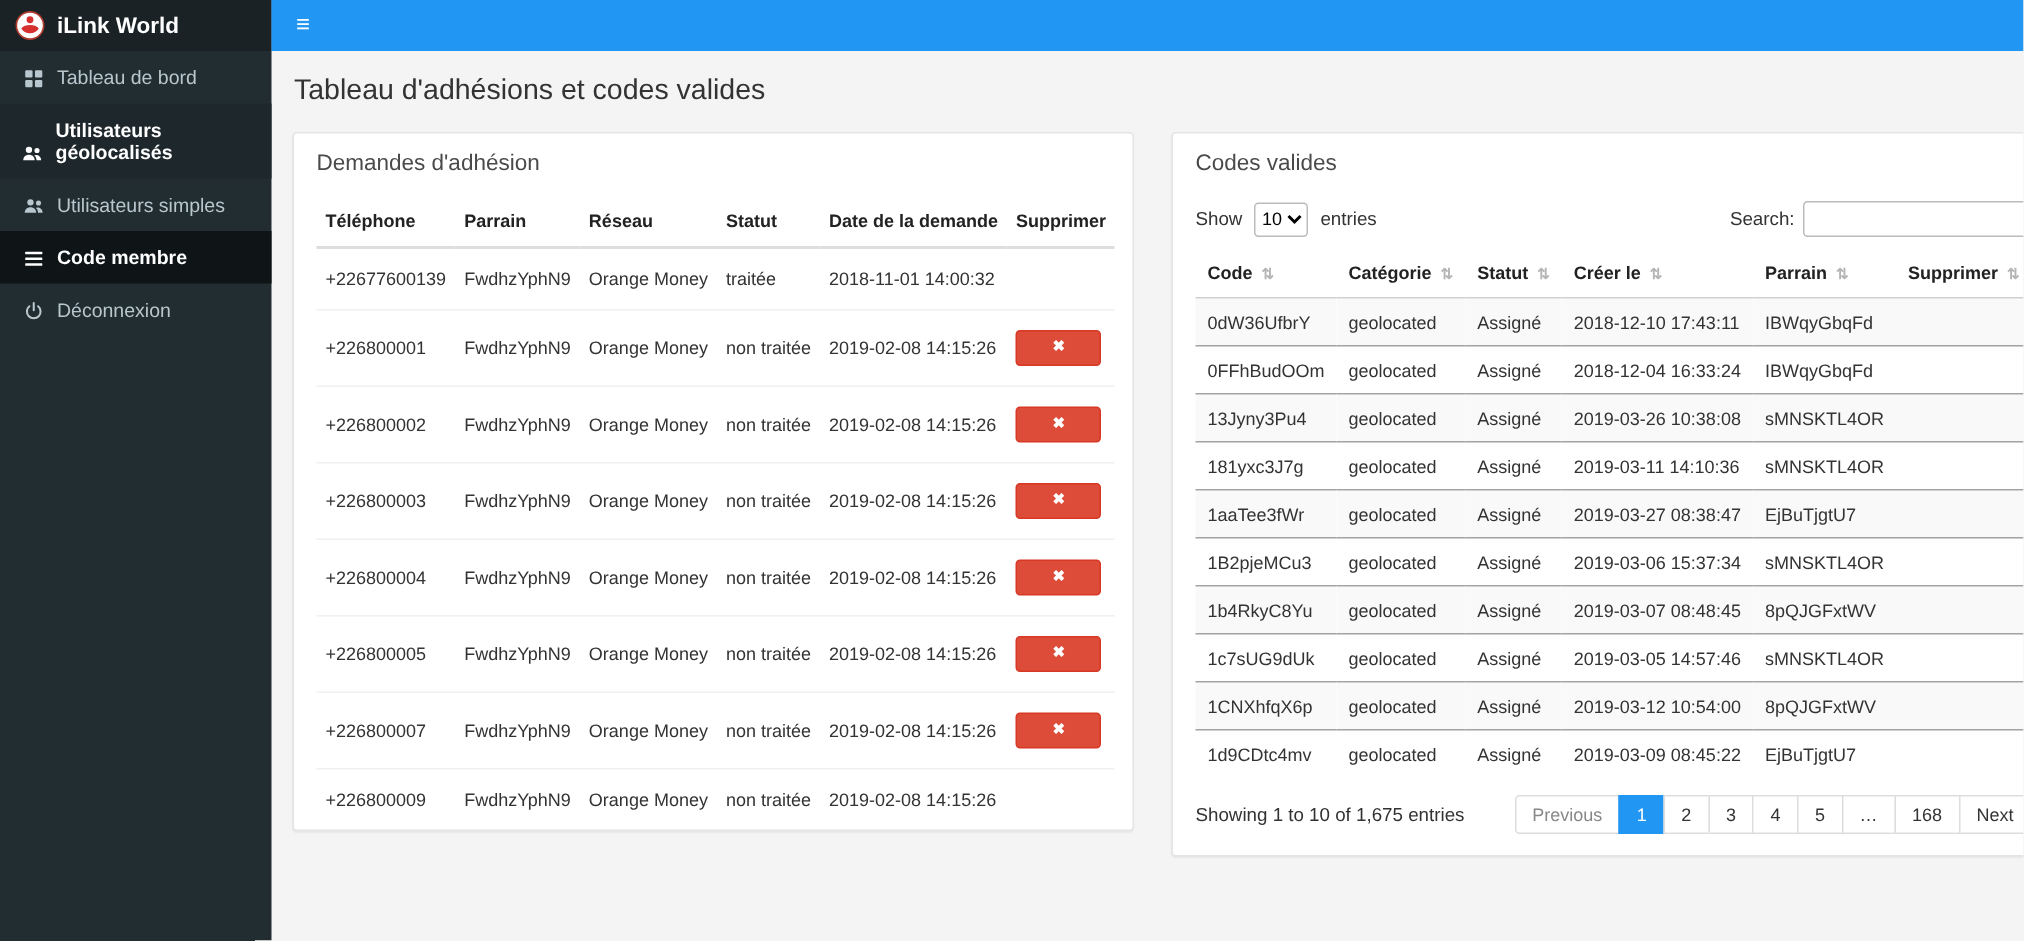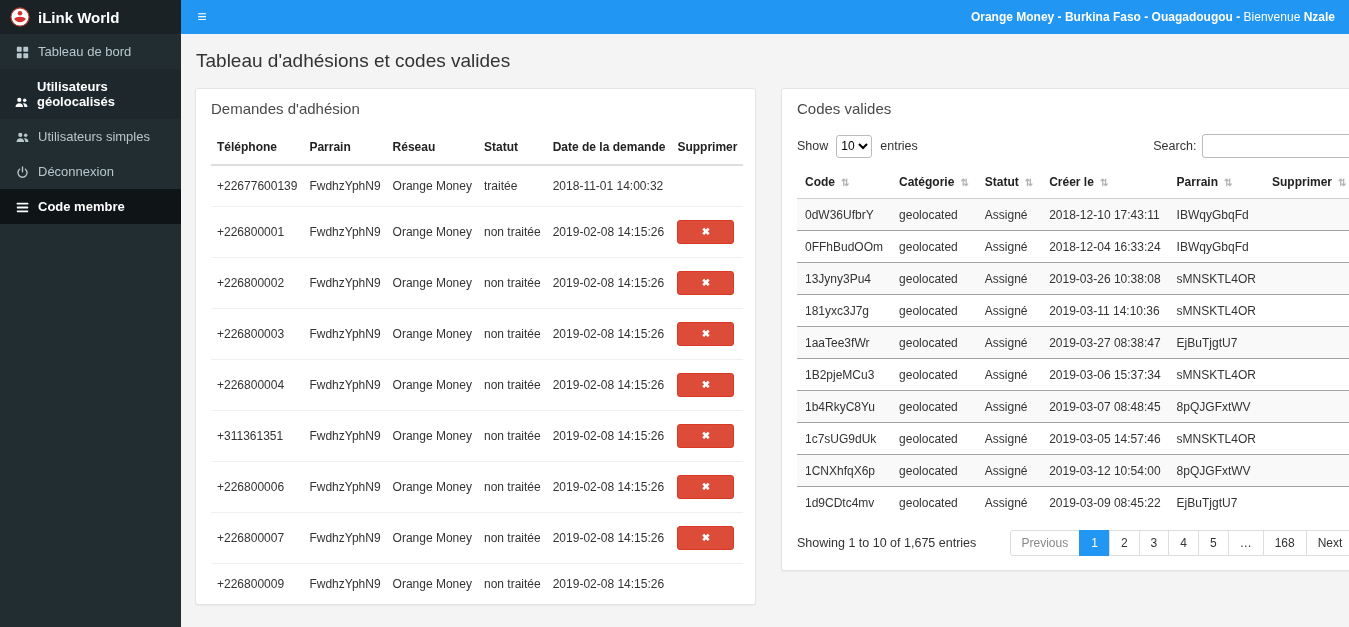--- a/index.html
+++ b/index.html
@@ -114,49 +114,46 @@
           <span class="sicon">
             <svg width="13" height="13" viewBox="0 0 16 16" fill="currentColor">
               <circle cx="5.3" cy="4.8" r="2.6"></circle>
               <path d="M.6 13.4c0-2.9 2.1-4.6 4.7-4.6s4.7 1.7 4.7 4.6z"></path>
               <circle cx="11.9" cy="5.3" r="2.1"></circle>
               <path d="M10.9 9c2.5 0 4.4 1.6 4.4 4.4h-3.8c0-1.8-.7-3.2-1.9-4z"></path>
             </svg>
           </span>
           <span>Utilisateurs simples</span>
         </a>
-        <a class="side-item normal">
-          <span class="sicon">
-            <svg width="13" height="13" viewBox="0 0 16 16" fill="none" stroke="currentColor" stroke-width="1.7" stroke-linecap="round">
-              <path d="M8 1.2v6"></path>
-              <path d="M4.4 3.9a5.6 5.6 0 1 0 7.2 0"></path>
-            </svg>
-          </span>
-          <span>Déconnexion</span>
-        </a>
         <a class="side-item current">
           <span class="sicon">
             <svg width="13" height="13" viewBox="0 0 16 16" fill="currentColor">
               <rect x="1" y="2.2" width="14" height="2.2" rx=".5"></rect>
               <rect x="1" y="6.9" width="14" height="2.2" rx=".5"></rect>
               <rect x="1" y="11.6" width="14" height="2.2" rx=".5"></rect>
             </svg>
           </span>
           <span>Code membre</span>
         </a>
+        <a class="side-item normal">
+          <span class="sicon">
+            <svg width="13" height="13" viewBox="0 0 16 16" fill="none" stroke="currentColor" stroke-width="1.7" stroke-linecap="round">
+              <path d="M8 1.2v6"></path>
+              <path d="M4.4 3.9a5.6 5.6 0 1 0 7.2 0"></path>
+            </svg>
+          </span>
+          <span>Déconnexion</span>
+        </a>
       </nav>
   </aside>
 
   <div class="main">
 
     <header class="topbar">
       <button class="menu-btn">≡</button>
-      <div class="topbar-right">
-        <span class="b">Orange Money - Burkina Faso - Ouagadougou - </span><span>Bienvenue </span><span class="b">Nzale</span>
-      </div>
     </header>
 
     <div class="content">
       <h1 class="page-title">Tableau d'adhésions et codes valides</h1>
 
       <div class="panels">
 
         <section class="panel panel-requests">
           <div class="panel-title">Demandes d'adhésion</div>
           <table id="requests-table">
@@ -213,31 +210,21 @@
                   <td>+226800004</td>
                   <td>FwdhzYphN9</td>
                   <td>Orange Money</td>
                   <td>non traitée</td>
                   <td>2019-02-08 14:15:26</td>
                   <td>
                     <button class="del-btn">✖</button>
                   </td>
                 </tr>
                 <tr>
-                  <td>+311361351</td>
-                  <td>FwdhzYphN9</td>
-                  <td>Orange Money</td>
-                  <td>non traitée</td>
-                  <td>2019-02-08 14:15:26</td>
-                  <td>
-                    <button class="del-btn">✖</button>
-                  </td>
-                </tr>
-                <tr>
-                  <td>+226800006</td>
+                  <td>+226800005</td>
                   <td>FwdhzYphN9</td>
                   <td>Orange Money</td>
                   <td>non traitée</td>
                   <td>2019-02-08 14:15:26</td>
                   <td>
                     <button class="del-btn">✖</button>
                   </td>
                 </tr>
                 <tr>
                   <td>+226800007</td>

